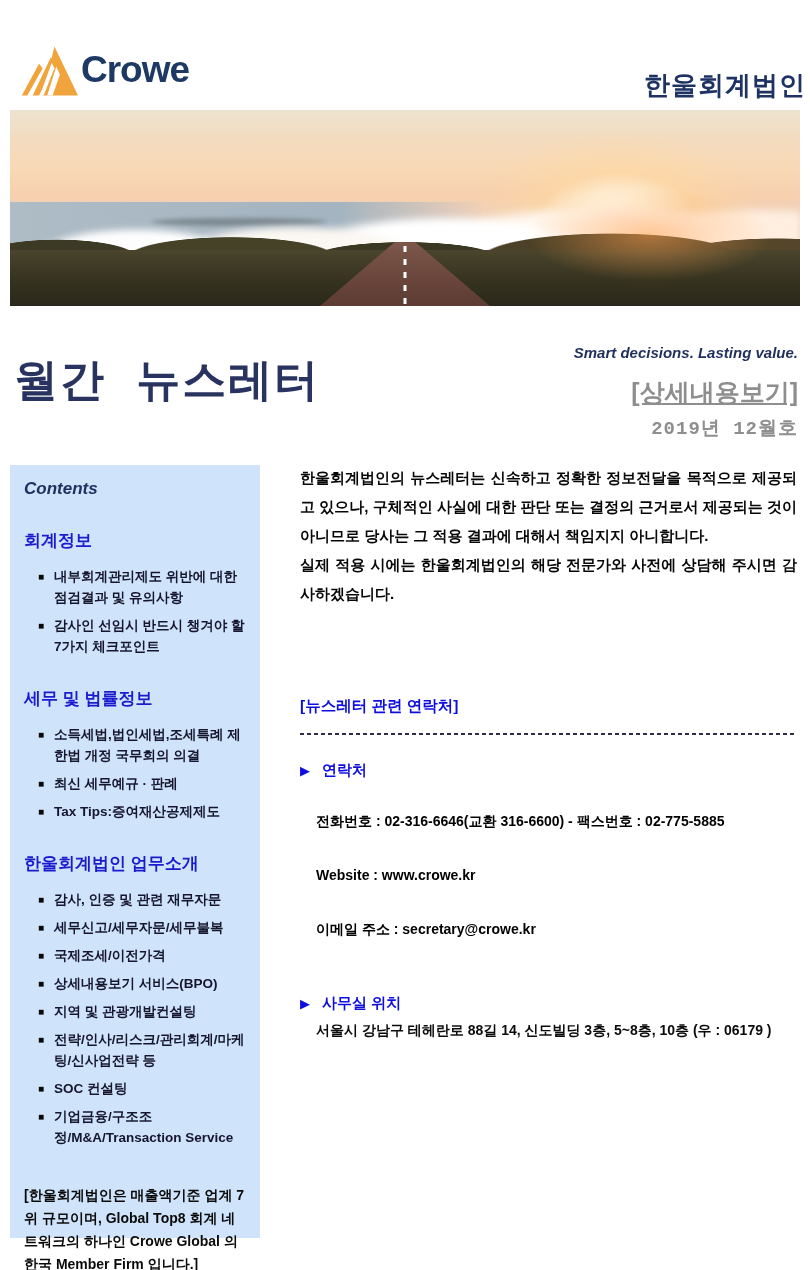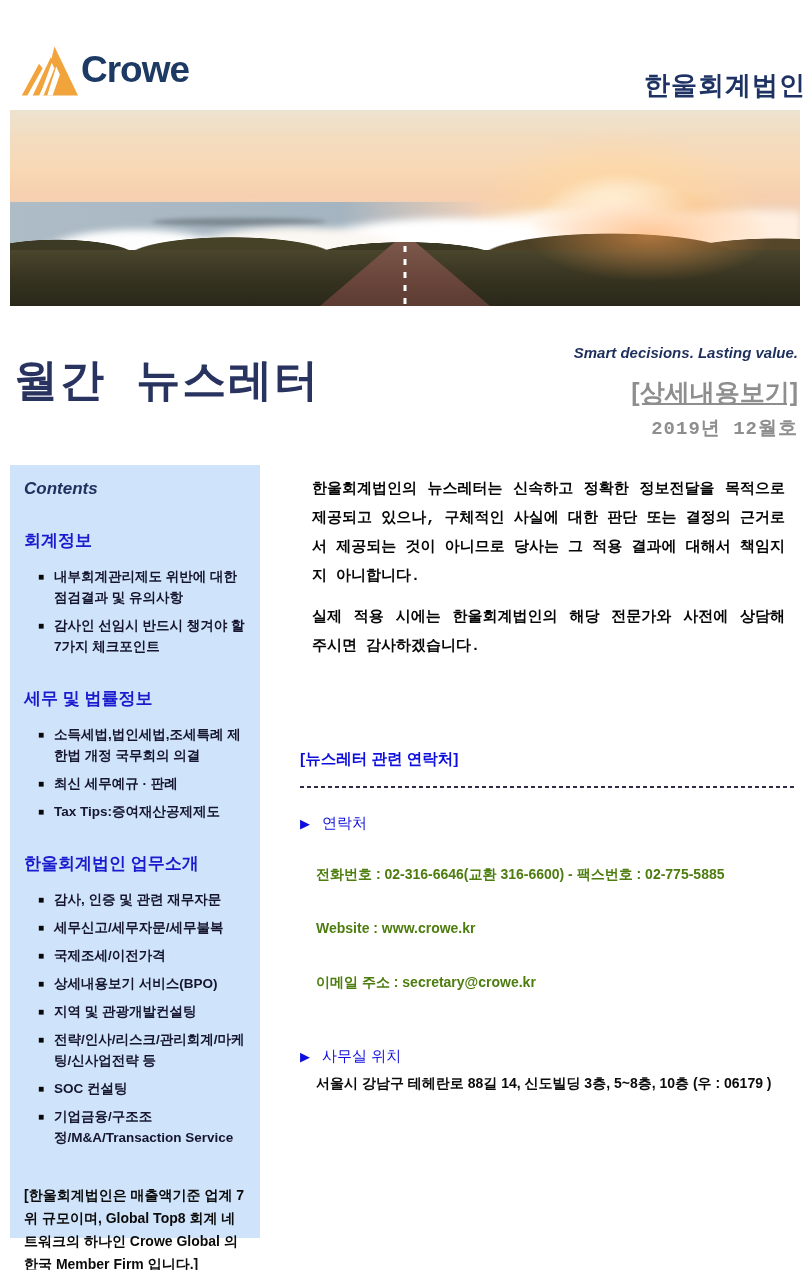--- a/index.html
+++ b/index.html
@@ -60,29 +60,29 @@
   .contents-title{font-size:17px;font-weight:800;font-style:italic;color:#20315f;}
   .side-heading{margin-top:30px;font-size:17px;font-weight:800;color:#1a1ace;}
   .side-list{list-style:none;margin:14px 0 0 0;padding:0 0 0 14px;}
   .side-list li{display:flex;align-items:flex-start;margin-bottom:7px;
                 font-size:13.5px;font-weight:700;color:#15152e;line-height:21px;}
   .sq{flex:0 0 auto;font-size:10px;line-height:21px;margin-right:10px;color:#090909;}
   .footnote{margin-top:36px;font-size:14px;font-weight:800;color:#0a0a0a;line-height:23px;}
 
   
   .main{position:absolute;left:300px;top:463px;width:497px;}
-  .main p.disclaimer{margin:12px;font-size:15px;font-weight:700;color:#060606;line-height:29px;
-                     text-align:justify;font-family:Liberation Mono, monospace;}
+  .main p.disclaimer{margin:0;font-size:15px;font-weight:700;color:#060606;line-height:29px;
+                     text-align:justify;}
   .contact-header{margin-top:88px;font-size:15.5px;font-weight:800;color:#0d0ddd;}
   .dashes{margin-top:16px;height:2px;width:100%;
           background:repeating-linear-gradient(90deg,#2e2e4a 0 4px,transparent 4px 7px);}
-  .subhead{margin-top:26px;font-size:15px;font-weight:400;color:#0d0ddd;}
+  .subhead{margin-top:26px;font-size:15px;font-weight:700;color:#0d0ddd;}
   .subhead .tri{margin-right:12px;font-size:13px;}
   .contact-lines{margin-top:24px;padding-left:16px;}
-  .contact-lines div{font-size:14px;font-weight:800;color:#4d7c0f;line-height:26px;margin-top:28px;}
+  .contact-lines div{font-size:14px;font-weight:800;color:#000000;line-height:26px;margin-top:28px;}
   .subhead.office{margin-top:52px;}
   .address{margin-top:9px;padding-left:16px;font-size:14px;font-weight:800;color:#0a0a0a;}
 </style>
 </head>
 <body>
 
 <div class="page">
 
   <div class="logo">
     <svg viewBox="0 0 64 56" aria-hidden="true">

